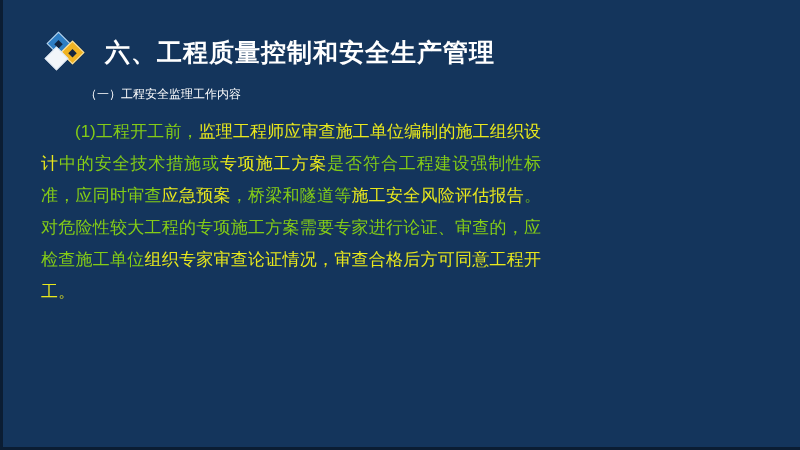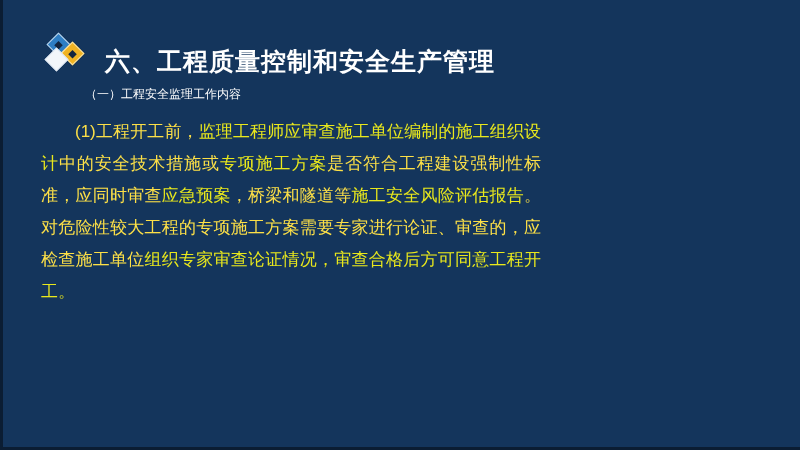--- a/index.html
+++ b/index.html
@@ -24,21 +24,21 @@
     border-bottom: 3px solid #0b1d33;
     overflow: hidden;
   }
 
   
   #title-row {
     position: absolute;
     left: 42px;
     top: 30px;
     display: flex;
-    align-items: flex-end;
+    align-items: center;
     height: 44px;
   }
 
   #diamond-icon {
     position: relative;
     width: 44px;
     height: 42px;
     flex: 0 0 auto;
   }
   #diamond-icon .dm {
@@ -111,21 +111,21 @@
   #body-block .para {
     margin: 0;
     text-indent: 34px;
     text-align: justify;
     text-justify: inter-ideograph;
   }
   .hl {
     color: #e9e81c;
   }
   .plain {
-    color: #fde047;
+    color: #84cc16;
   }
 </style>
 </head>
 <body>
 
 <div id="slide">
 
   <div id="title-row">
     <div id="diamond-icon">
       <div class="dm dm-blue">

